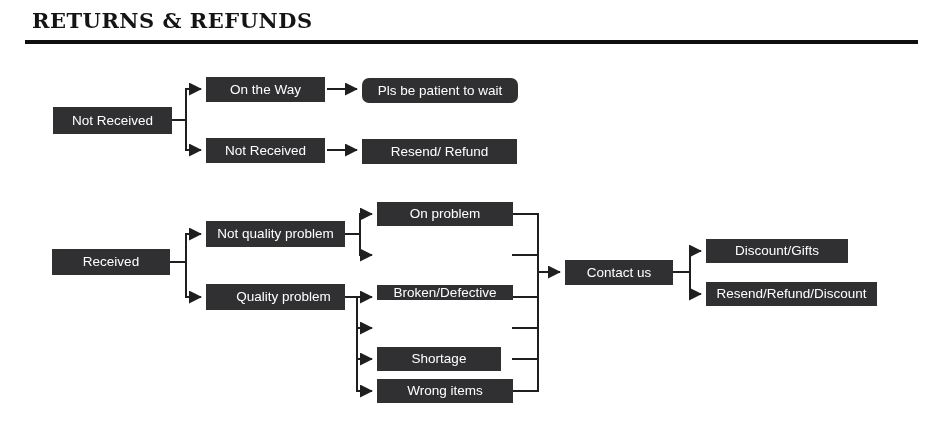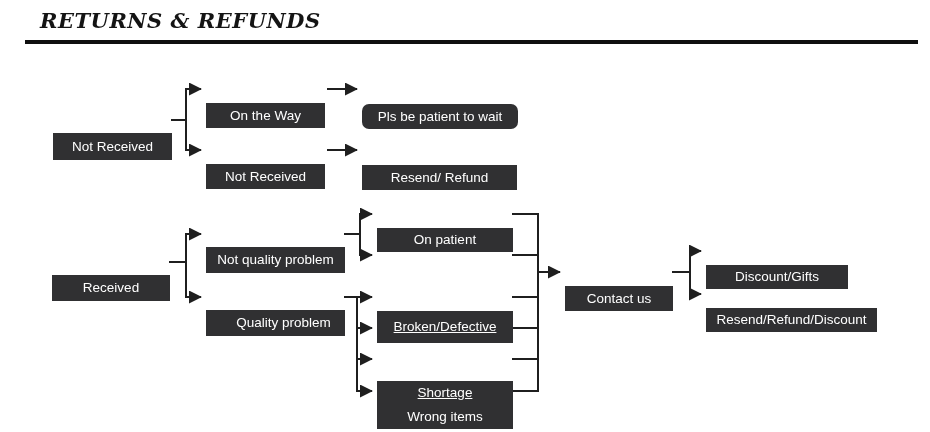--- a/index.html
+++ b/index.html
@@ -6,24 +6,23 @@
   .canvas {
     position: relative;
     width: 930px;
     height: 432px;
     background: #ffffff;
     overflow: hidden;
     font-family: "Liberation Sans", sans-serif;
   }
   .page-title {
     position: absolute;
-    left: 40px;
+    left: 32px;
     top: 8px;
     font-family: "DejaVu Serif", serif;
-    font-style: italic;
     font-weight: bold;
     font-size: 21px;
     letter-spacing: 0.5px;
     color: #141414;
     white-space: nowrap;
   }
   .title-divider {
     position: absolute;
     left: 25px;
     top: 40px;
@@ -48,21 +47,20 @@
     position: absolute;
     background: var(--node_bg, #303032);
     color: var(--node_text, #ffffff);
     font-size: 13.5px;
     line-height: 1;
     display: flex;
     align-items: center;
     justify-content: center;
     white-space: nowrap;
     box-sizing: border-box;
-    margin-top: 26px;
   }
 </style>
 </head>
 <body>
 
 <div class="canvas">
 
   <div class="page-title">RETURNS &amp; REFUNDS</div>
   <div class="title-divider"></div>
 
@@ -114,23 +112,23 @@
   <div class="node" style="left:53px; top:107px; width:119px; height:27px;">Not Received</div>
   <div class="node" style="left:206px; top:77px; width:119px; height:25px;">On the Way</div>
   <div class="node" style="left:206px; top:138px; width:119px; height:25px;">Not Received</div>
   <div class="node" style="left:362px; top:78px; width:156px; height:25px;border-radius:7px;">Pls be patient to wait</div>
   <div class="node" style="left:362px; top:139px; width:155px; height:25px;">Resend/ Refund</div>
 
   <div class="node" style="left:52px; top:249px; width:118px; height:26px;">Received</div>
   <div class="node" style="left:206px; top:221px; width:139px; height:26px;">Not quality problem</div>
   <div class="node" style="left:206px; top:284px; width:139px; height:26px;padding-left:16px;">Quality problem</div>
 
-  <div class="node" style="left:377px; top:202px; width:136px; height:24px;">On patient</div>
-  <div class="node" style="left:377px; top:285px; width:136px; height:32px;text-decoration:underline;">Broken/Defective</div>
-  <div class="node" style="left:377px; top:355px; width:136px; height:24px;text-decoration:underline;">Shortage</div>
+  <div class="node" style="left:377px; top:202px; width:136px; height:24px;">On problem</div>
+  <div class="node" style="left:377px; top:285px; width:136px; height:15px;">Broken/Defective</div>
+  <div class="node" style="left:377px; top:347px; width:124px; height:24px;">Shortage</div>
   <div class="node" style="left:377px; top:379px; width:136px; height:24px;">Wrong items</div>
 
   <div class="node" style="left:565px; top:260px; width:108px; height:25px;">Contact us</div>
 
   <div class="node" style="left:706px; top:239px; width:142px; height:24px;">Discount/Gifts</div>
   <div class="node" style="left:706px; top:282px; width:171px; height:24px;">Resend/Refund/Discount</div>
 
 </div>
 
 </body></html>

